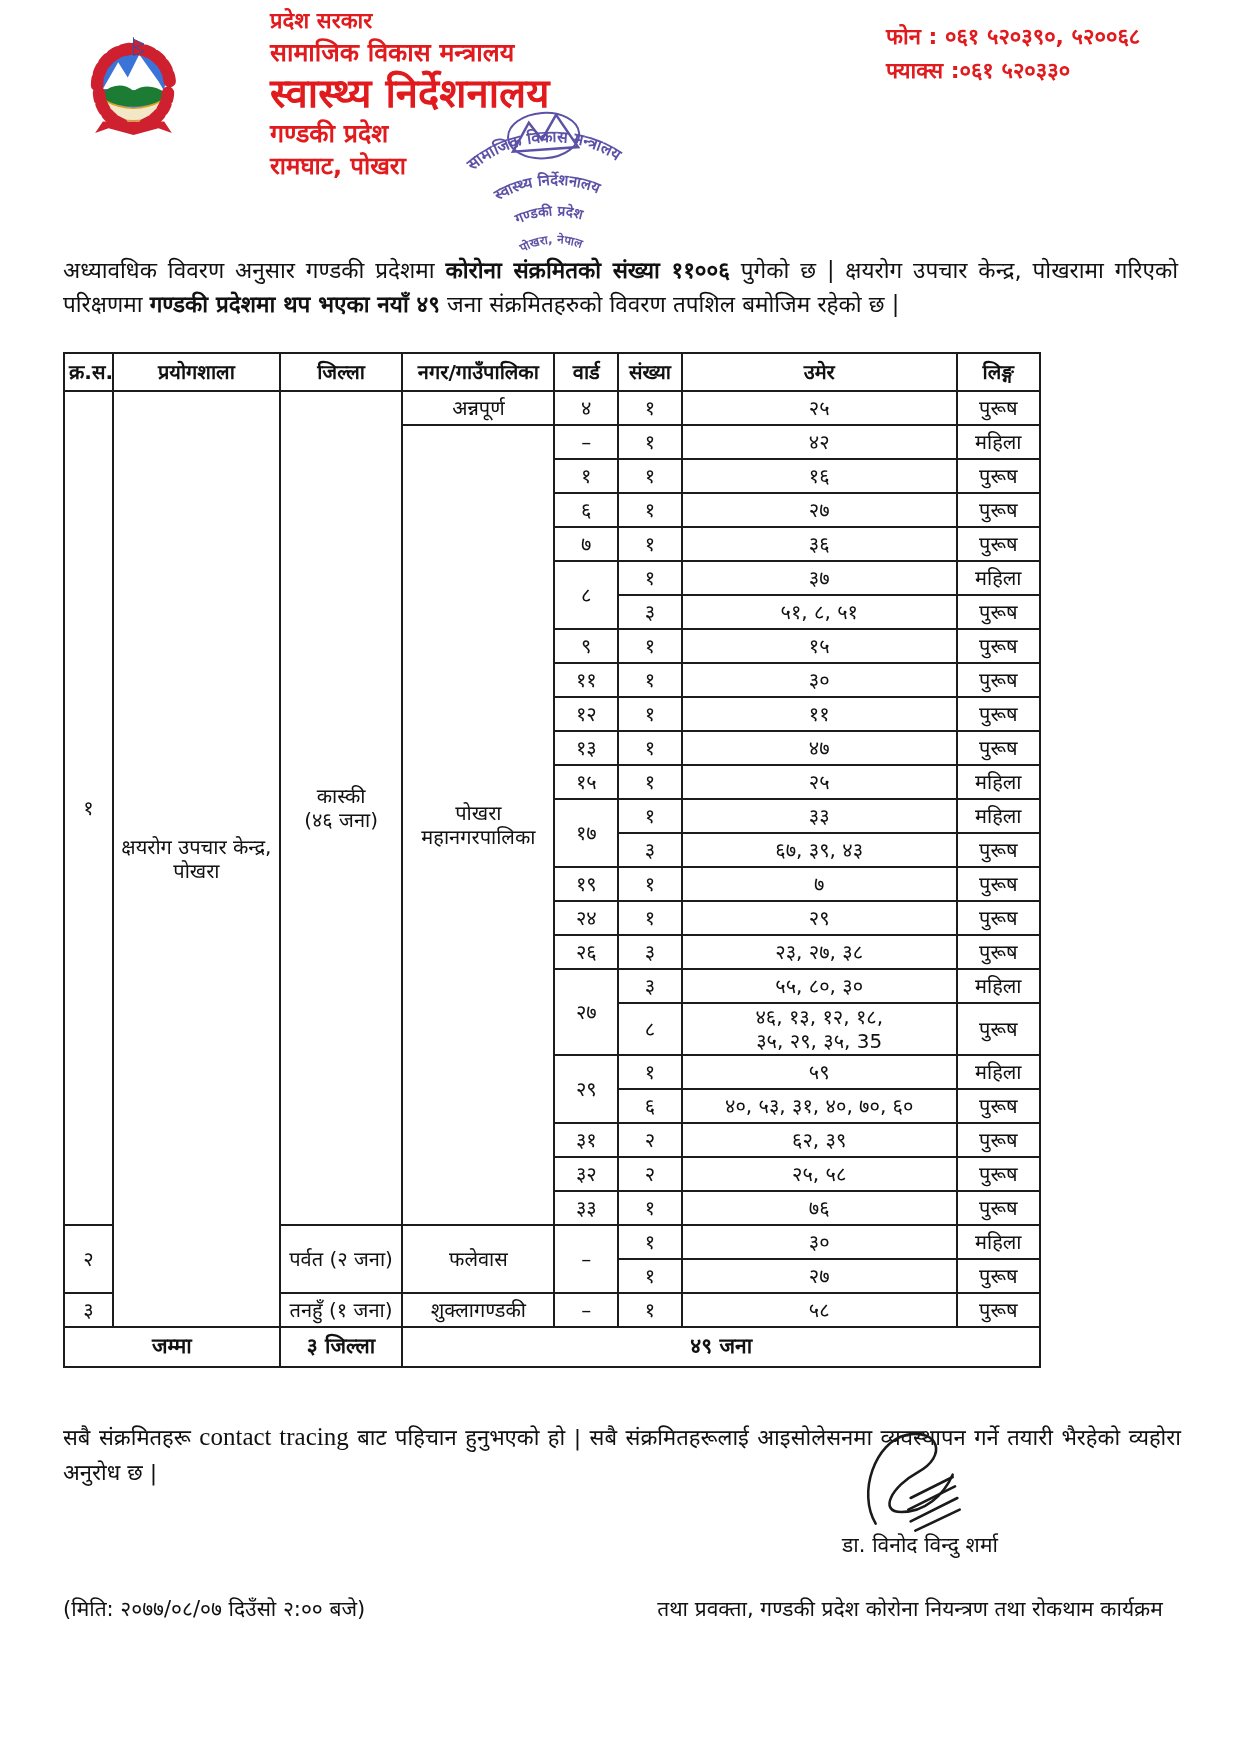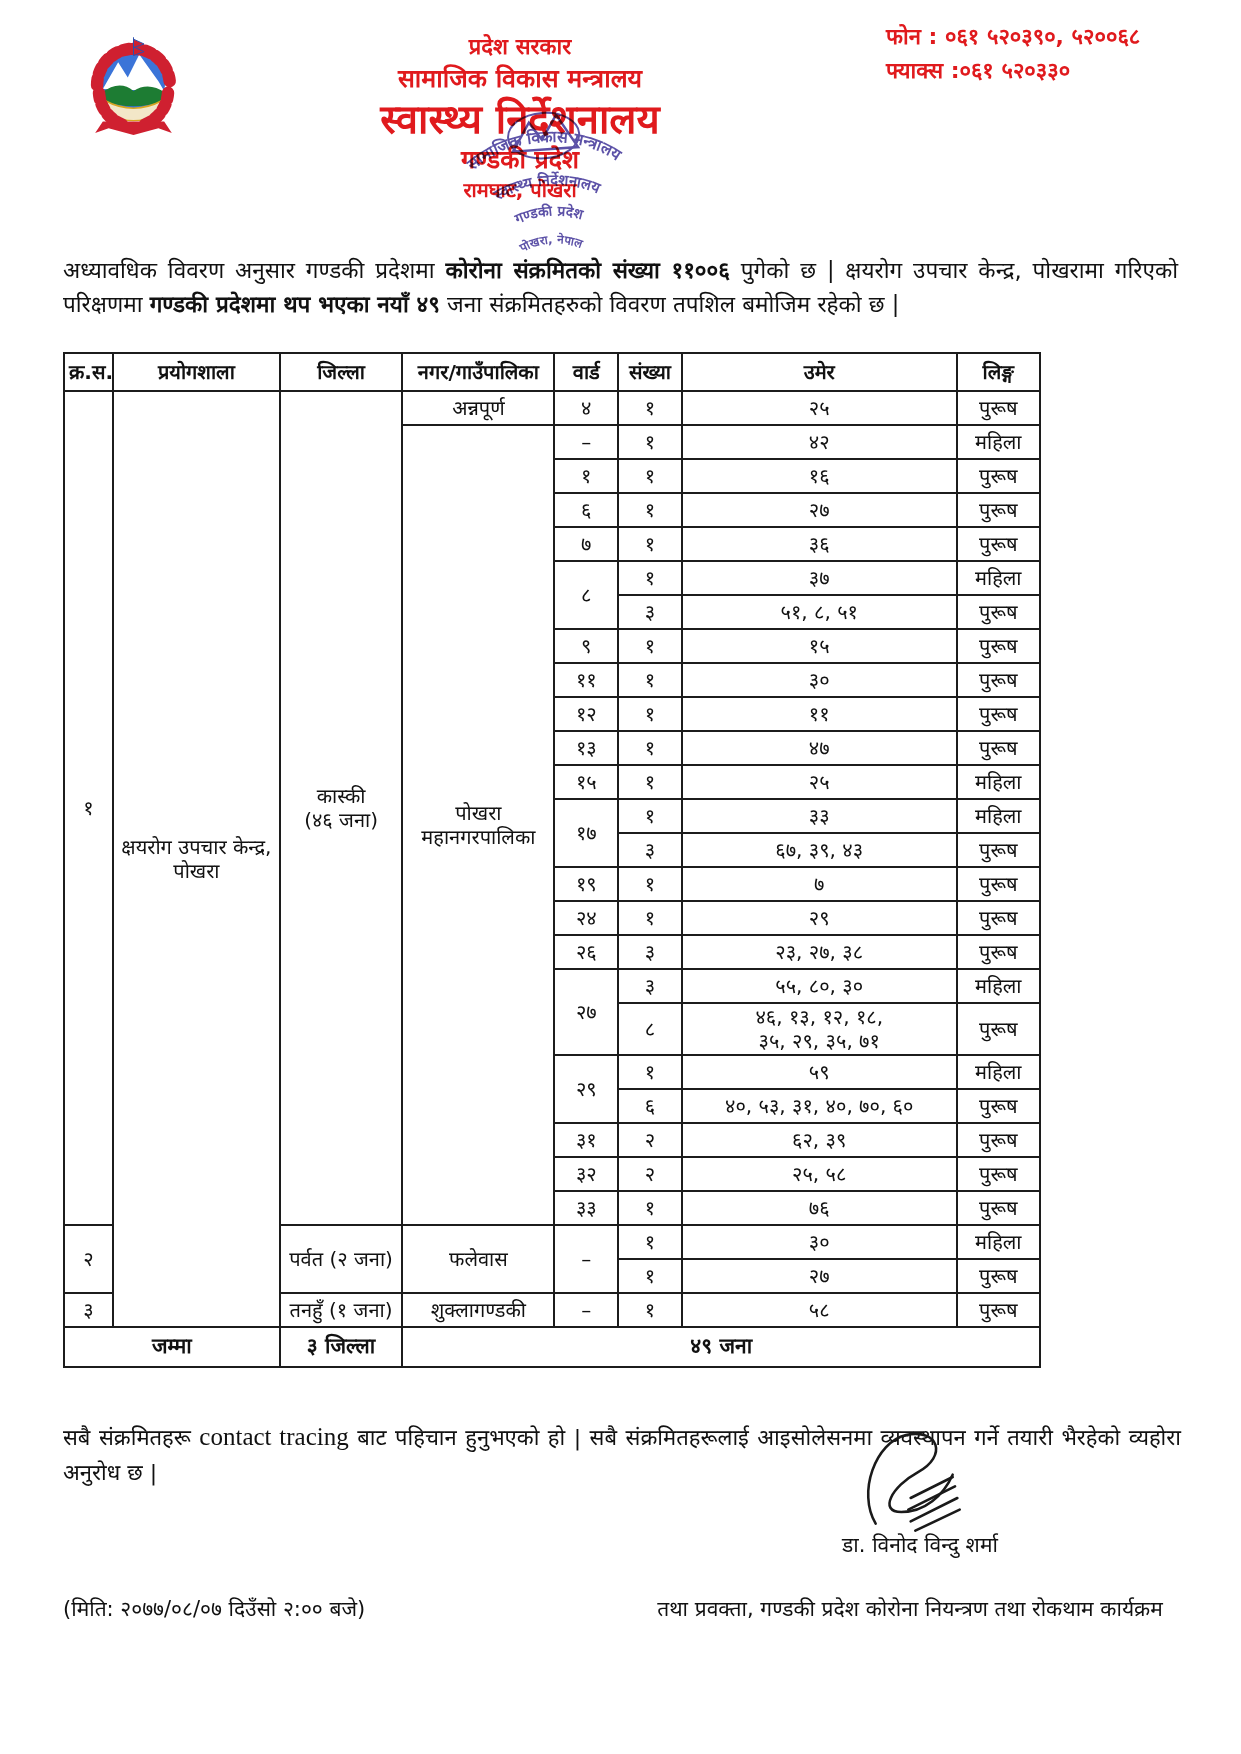--- a/index.html
+++ b/index.html
@@ -7,26 +7,26 @@
     position:relative;
     width:1241px;
     height:1754px;
     background:#ffffff;
     font-family:"DejaVu Sans", sans-serif;
     color:#111;
     overflow:hidden;
   }
   
   .emblem{position:absolute;left:76px;top:33px;width:115px;height:112px;}
-  .center-head{position:absolute;left:270px;top:32px;width:500px;text-align:center;color:#e01a1d;font-weight:bold;}
+  .center-head{position:absolute;left:270px;top:6px;width:500px;color:#e01a1d;font-weight:bold;}
   .ch-gov{font-size:22px;line-height:1.35;}
   .ch-ministry{font-size:25px;line-height:1.35;}
   .ch-directorate{font-size:40px;line-height:1.2;}
   .ch-province{font-size:25px;line-height:1.35;}
-  .ch-address{font-size:20px;line-height:1.3;}
+  .ch-address{font-size:24px;line-height:1.3;}
   .contact{position:absolute;left:886px;top:20px;color:#e01a1d;font-weight:bold;font-size:22px;line-height:1.55;}
   .refblock{position:absolute;left:78px;top:160px;color:#e01a1d;font-weight:bold;font-size:21px;line-height:1.75;}
   .stamp{position:absolute;left:432px;top:96px;transform:rotate(-4deg);opacity:.88;mix-blend-mode:multiply;}
   
   .subject{position:absolute;left:300px;top:220px;width:500px;text-align:center;font-weight:bold;font-size:24px;white-space:pre;}
   .bodytext{position:absolute;left:63px;top:254px;width:1115px;font-size:22.5px;line-height:1.5;text-align:justify;}
   .bodytext b{font-weight:bold;}
   
   .covid-table{position:absolute;left:63px;top:352px;width:978px;border-collapse:collapse;table-layout:fixed;}
   .covid-table th,.covid-table td{
@@ -232,21 +232,21 @@
         </tr>
         <tr>
           <td rowspan="2">२७</td>
           <td>३</td>
           <td>५५, ८०, ३०</td>
           <td>महिला</td>
         </tr>
         <tr>
           <td>८</td>
           <td>४६, १३, १२, १८,
-३५, २९, ३५, ७१</td>
+३५, २९, ३५, 35</td>
           <td>पुरूष</td>
         </tr>
         <tr>
           <td rowspan="2">२९</td>
           <td>१</td>
           <td>५९</td>
           <td>महिला</td>
         </tr>
         <tr>
           <td>६</td>

